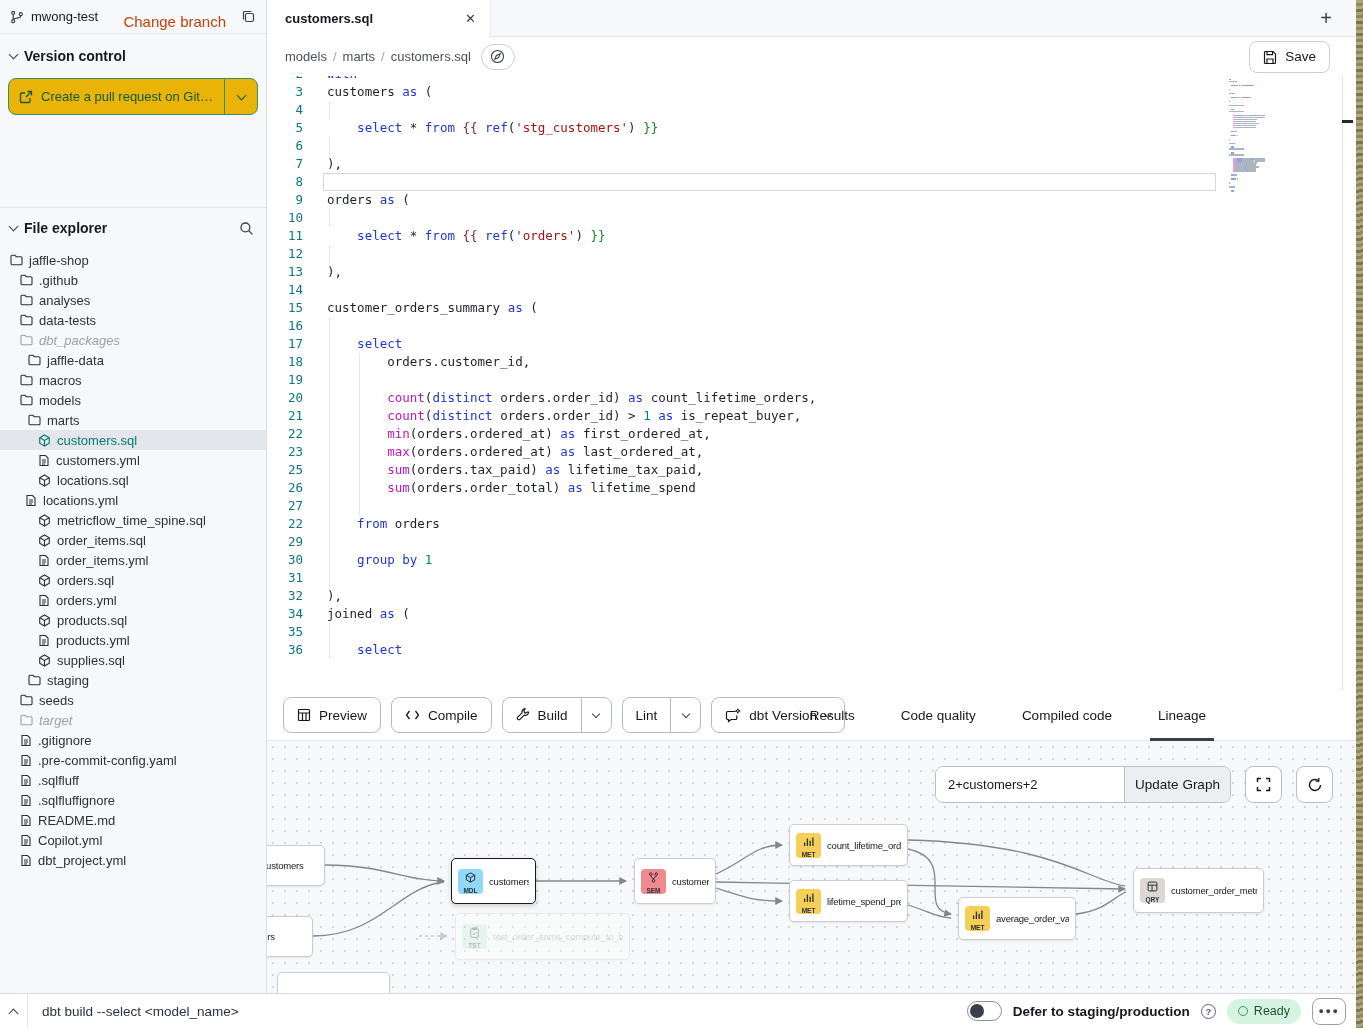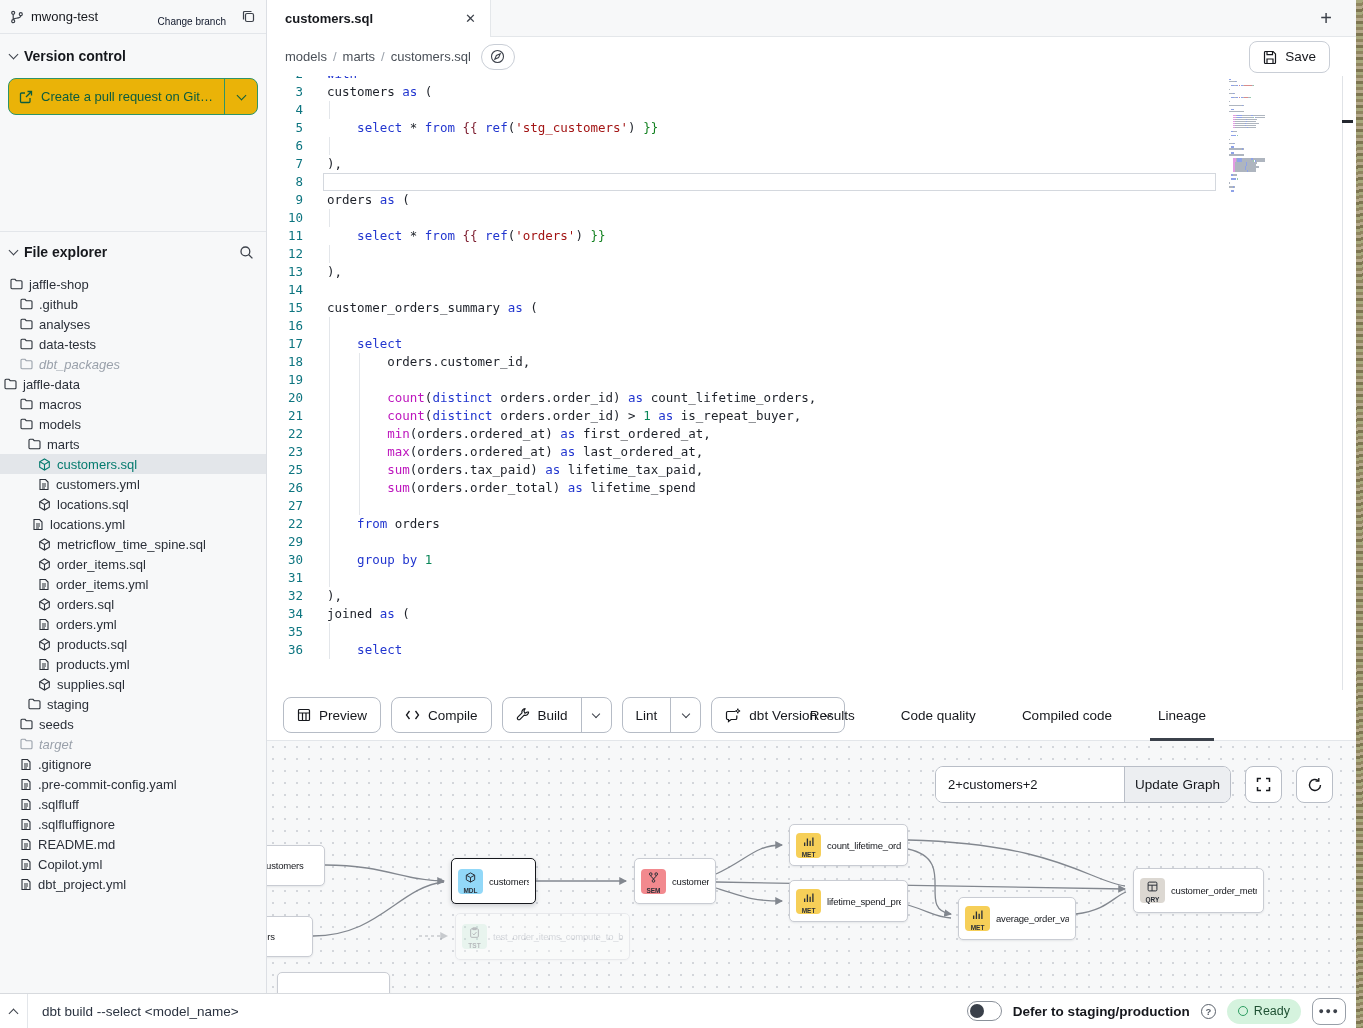--- a/index.html
+++ b/index.html
@@ -9,36 +9,36 @@
   
   .wallpaper { position:absolute; right:0; top:0; width:7px; height:1028px;
     background:repeating-linear-gradient(175deg,#a8a77c 0 3px,#8f855f 3px 6px,#b5a98a 6px 9px,#7d7550 9px 12px); }
 
   .app { position:absolute; left:0; top:0; width:1356px; height:1028px; background:#fff; }
 
   
   .sidebar { position:absolute; left:0; top:0; width:267px; height:993px; background:#f7f8f9; border-right:1px solid #dcdfe4; overflow:hidden; }
   .branch-bar { height:34px; display:flex; align-items:center; padding:0 10px; border-bottom:1px solid #e3e6ea; gap:7px; }
   .branch-name { font-size:13px; color:#16181d; flex:0 0 auto; }
-  .change-branch { margin-left:auto; font-size:10px; color:#0f172a; cursor:pointer;margin-top:10px; }
+  .change-branch { margin-left:auto; font-size:15px; color:#c2410c; cursor:pointer;margin-top:10px; }
   .copy-btn { margin-left:8px; display:flex; align-items:center; }
 
   .vc-header { display:flex; align-items:center; gap:7px; padding:14px 10px 10px 10px; }
   .section-title { font-size:14px; font-weight:bold; color:#16181d; }
   .chev { width:7px; height:7px; border-right:1.6px solid #3c414a; border-bottom:1.6px solid #3c414a; transform:rotate(45deg); display:inline-block; margin-top:-3px; }
   .chev.up { transform:rotate(-135deg); margin-top:4px; }
 
   .pr-button { margin:4px 8px; width:250px; height:37px; display:flex; align-items:stretch;
     background:#d4f1e3; border:1px solid #2f9468; border-radius:8px; overflow:hidden; cursor:pointer; }
   .pr-main { flex:1; display:flex; align-items:center; gap:8px; padding:0 10px; min-width:0; }
   .pr-label { font-size:13px; color:#0c5c3f; white-space:nowrap; overflow:hidden; text-overflow:ellipsis; }
   .pr-split { width:33px; border-left:1px solid #2f9468; display:flex; align-items:center; justify-content:center; }
   .pr-split .chev { border-color:#0c5c3f; }
 
-  .fe-header { margin-top:116px; border-top:1px solid #e3e6ea; display:flex; align-items:center; gap:7px; padding:12px 12px 8px 10px; }
+  .fe-header { margin-top:92px; border-top:1px solid #e3e6ea; display:flex; align-items:center; gap:7px; padding:12px 12px 8px 10px; }
   .fe-search { margin-left:auto; display:flex; }
 
   .tree { margin-top:6px; }
   .tree-row { height:20px; display:flex; align-items:center; gap:6px; font-size:13px; color:#2b3039; cursor:pointer; white-space:nowrap; }
   .tree-row .ticon { flex:0 0 auto; display:flex; }
   .tree-row.selected { background:#e3e6ea; color:#047a6e; }
   .tree-row.selected .ticon svg { stroke:#047a6e; }
   .tree-row.muted { color:#9aa1ab; font-style:italic; }
   .ticon svg { stroke:#545b66; fill:none; stroke-width:1.1; }
 
@@ -212,21 +212,21 @@
           <span>data-tests</span>
         </div>
         <div class="tree-row muted" style="padding-left: 20px;">
           <span class="ticon">
             <svg width="13" height="12" viewBox="0 0 13 12" style="stroke: inherit;">
               <path d="M1 2.3a1 1 0 0 1 1-1h3l1.2 1.4h4.8a1 1 0 0 1 1 1v6a1 1 0 0 1-1 1H2a1 1 0 0 1-1-1z" fill="none" stroke="currentColor"></path>
             </svg>
           </span>
           <span>dbt_packages</span>
         </div>
-        <div class="tree-row" style="padding-left: 4px;">
+        <div class="tree-row" style="padding-left: 28px;">
           <span class="ticon">
             <svg width="13" height="12" viewBox="0 0 13 12" style="stroke: inherit;">
               <path d="M1 2.3a1 1 0 0 1 1-1h3l1.2 1.4h4.8a1 1 0 0 1 1 1v6a1 1 0 0 1-1 1H2a1 1 0 0 1-1-1z" fill="none" stroke="currentColor"></path>
             </svg>
           </span>
           <span>jaffle-data</span>
         </div>
         <div class="tree-row" style="padding-left: 20px;">
           <span class="ticon">
             <svg width="13" height="12" viewBox="0 0 13 12" style="stroke: inherit;">
@@ -277,21 +277,21 @@
           <span class="ticon">
             <svg width="13" height="13" viewBox="0 0 13 13" style="stroke: inherit;">
               <g fill="none" stroke="currentColor">
                 <path d="M6.5 1 11.3 3.7v5.6L6.5 12 1.7 9.3V3.7z" stroke="currentColor"></path>
                 <path d="M1.9 3.8 6.5 6.4l4.6-2.6M6.5 6.4V11.8" stroke="currentColor"></path>
               </g>
             </svg>
           </span>
           <span>locations.sql</span>
         </div>
-        <div class="tree-row" style="padding-left: 32px;">
+        <div class="tree-row" style="padding-left: 25px;">
           <span class="ticon">
             <svg width="12" height="13" viewBox="0 0 12 13" style="stroke: inherit;">
               <g fill="none" stroke="currentColor">
                 <path d="M2 1.5h5.5L10 4v7.5H2z" stroke="currentColor"></path>
                 <path d="M4 6h4M4 8h4M4 10h3" stroke="currentColor"></path>
               </g>
             </svg>
           </span>
           <span>locations.yml</span>
         </div>

